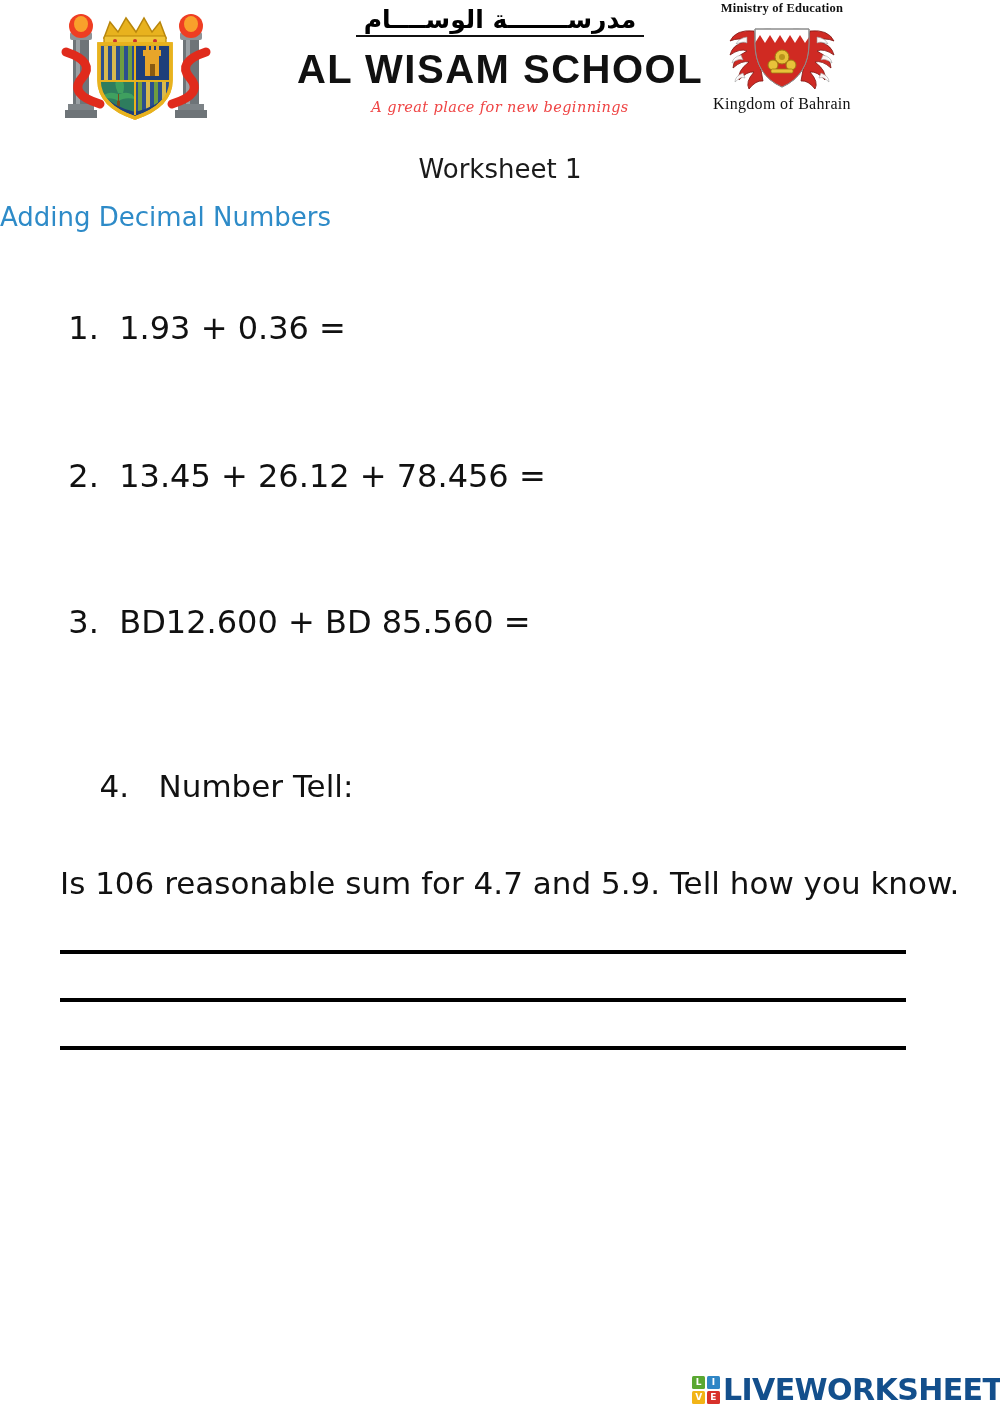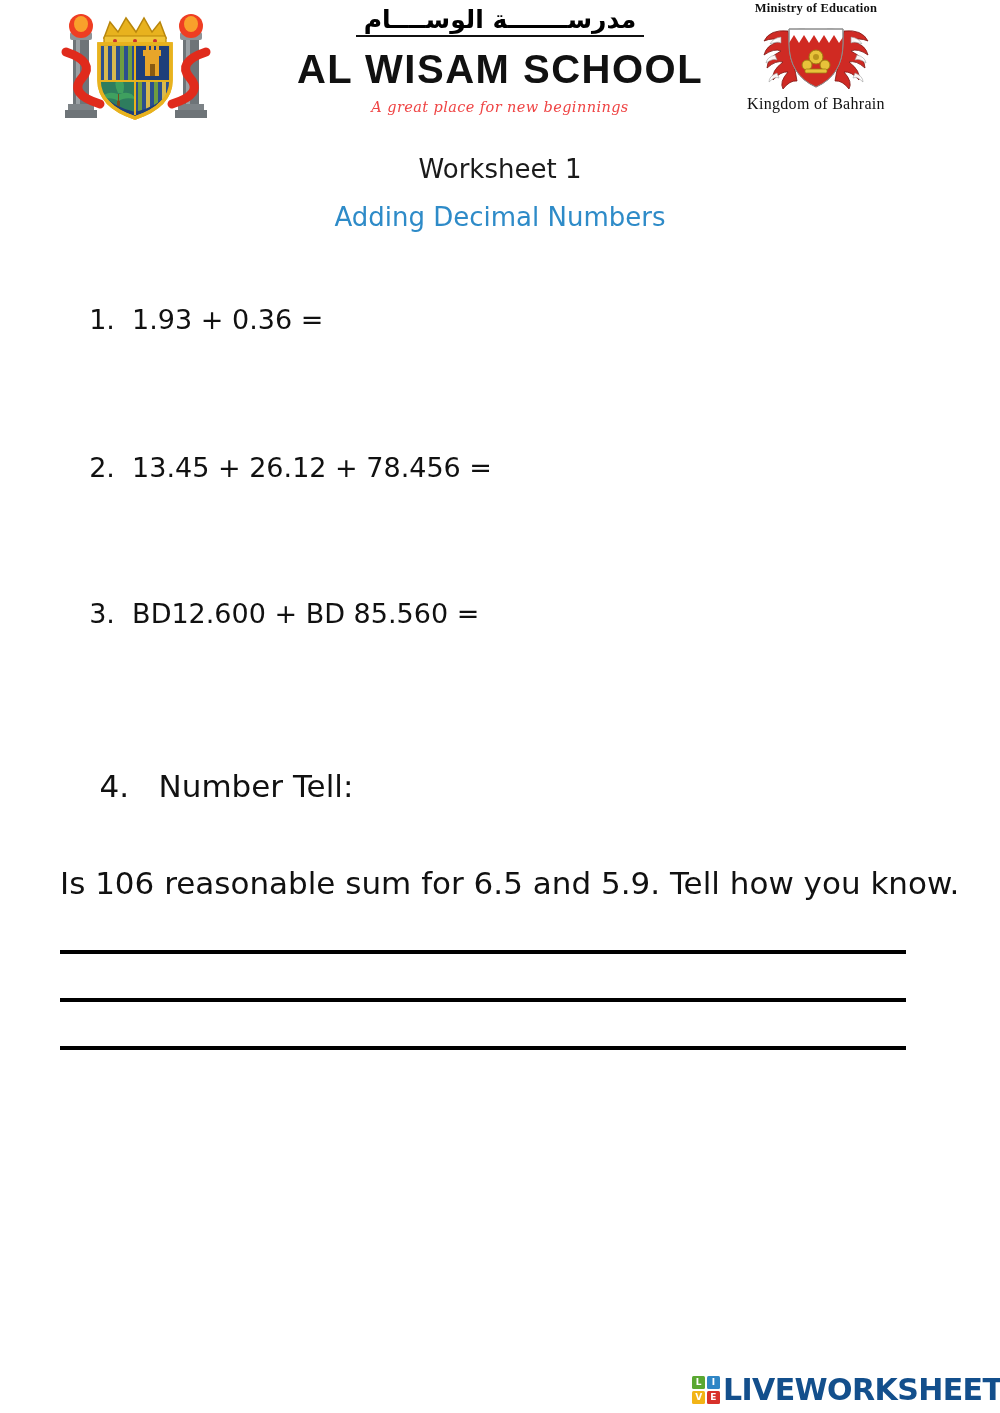--- a/index.html
+++ b/index.html
@@ -69,21 +69,21 @@
     font-style: italic;
     font-size: 14.5px;
     letter-spacing: 0.4px;
     margin-top: 10px;
     color: #ef4444;
   }
 
   
   .moe-block {
     position: absolute;
-    left: 718px;
+    left: 684px;
     top: 2px;
     width: 196px;
     text-align: center;
   }
   .moe-top-text {
     font-family: "Liberation Serif", "DejaVu Serif", serif;
     font-weight: bold;
     font-size: 12.5px;
     letter-spacing: 0.2px;
     color: #111;
@@ -115,32 +115,31 @@
     font-family: "DejaVu Sans", sans-serif;
     font-size: 26px;
     color: #1a1a1a;
     line-height: 1.15;
   }
   .sheet-subtitle {
     position: absolute;
     left: 0;
     top: 203px;
     width: 1000px;
-    text-align: center;
     font-family: "DejaVu Sans", sans-serif;
     font-size: 26px;
     line-height: 1.15;
   }
 
   
   .q {
     position: absolute;
-    left: 72px;
-    font-family: "DejaVu Sans", sans-serif;
-    font-size: 27px;
+    left: 48px;
+    font-family: "DejaVu Sans", sans-serif;
+    font-size: 32px;
     color: #111;
     white-space: pre;
     line-height: 1.15;
   }
   #q1 { top: 273px; }
   #q2 { top: 421px; }
   #q3 { top: 567px; }
 
   .q4-block {
     position: absolute;
@@ -355,21 +354,21 @@
 </div>
 
 <div class="q" id="q3">
   <span>3.</span><span>&nbsp;&nbsp;</span><span>BD12.600 + BD 85.560 =</span>
 </div>
 
 <div class="q4-block">
   <div class="q4-head">
     <span>4.</span><span>&nbsp;&nbsp;&nbsp;</span><span>Number Tell:</span>
   </div>
-  <div class="q4-body">Is 106 reasonable sum for 6.5 and 5.9. Tell how you know.</div>
+  <div class="q4-body">Is 106 reasonable sum for 4.7 and 5.9. Tell how you know.</div>
 </div>
 
 <div class="ans-line" id="line1"></div>
 <div class="ans-line" id="line2"></div>
 <div class="ans-line" id="line3"></div>
 
 <div class="lw-logo">
   <div class="lw-mark">
     <div class="lw-cell" id="lwc0" style="background: rgb(90, 168, 50);">L</div>
     <div class="lw-cell" id="lwc1" style="background: rgb(47, 134, 197);">I</div>

